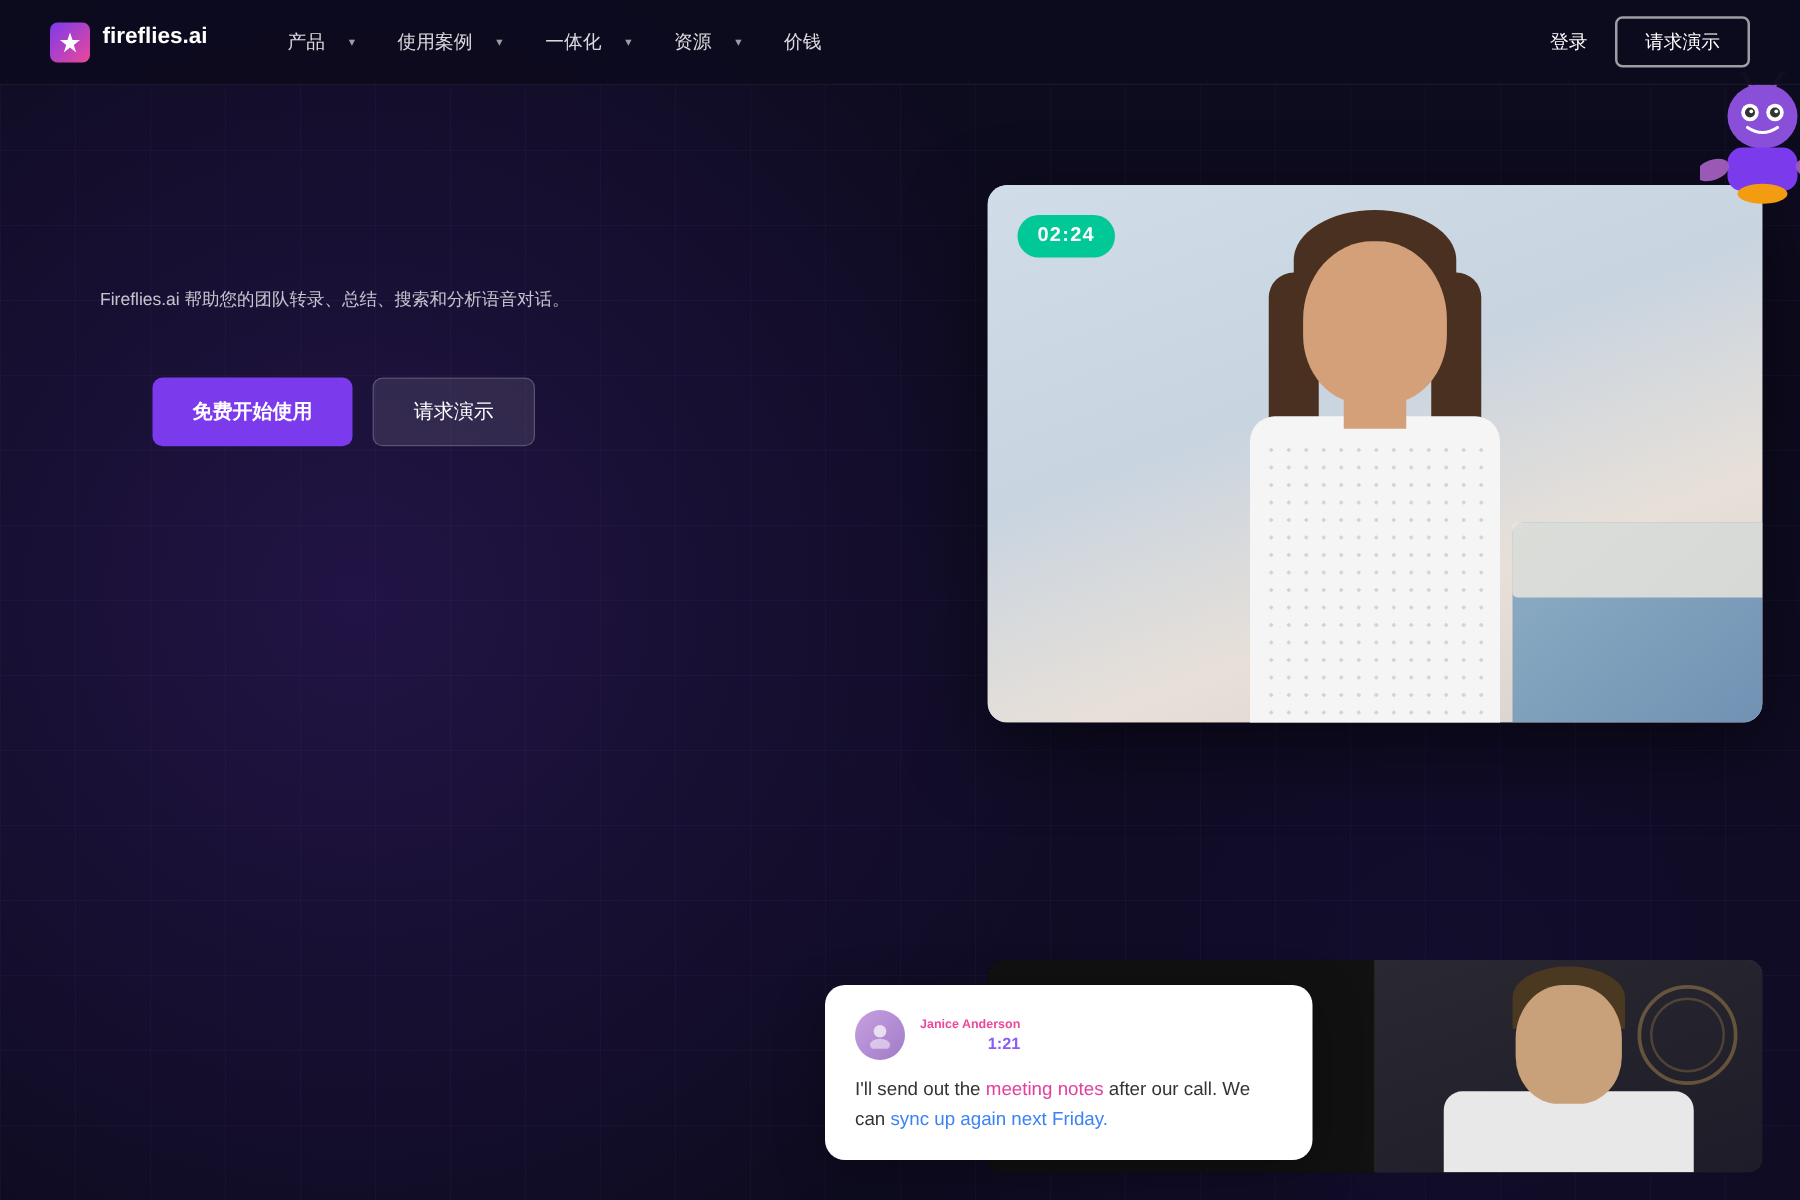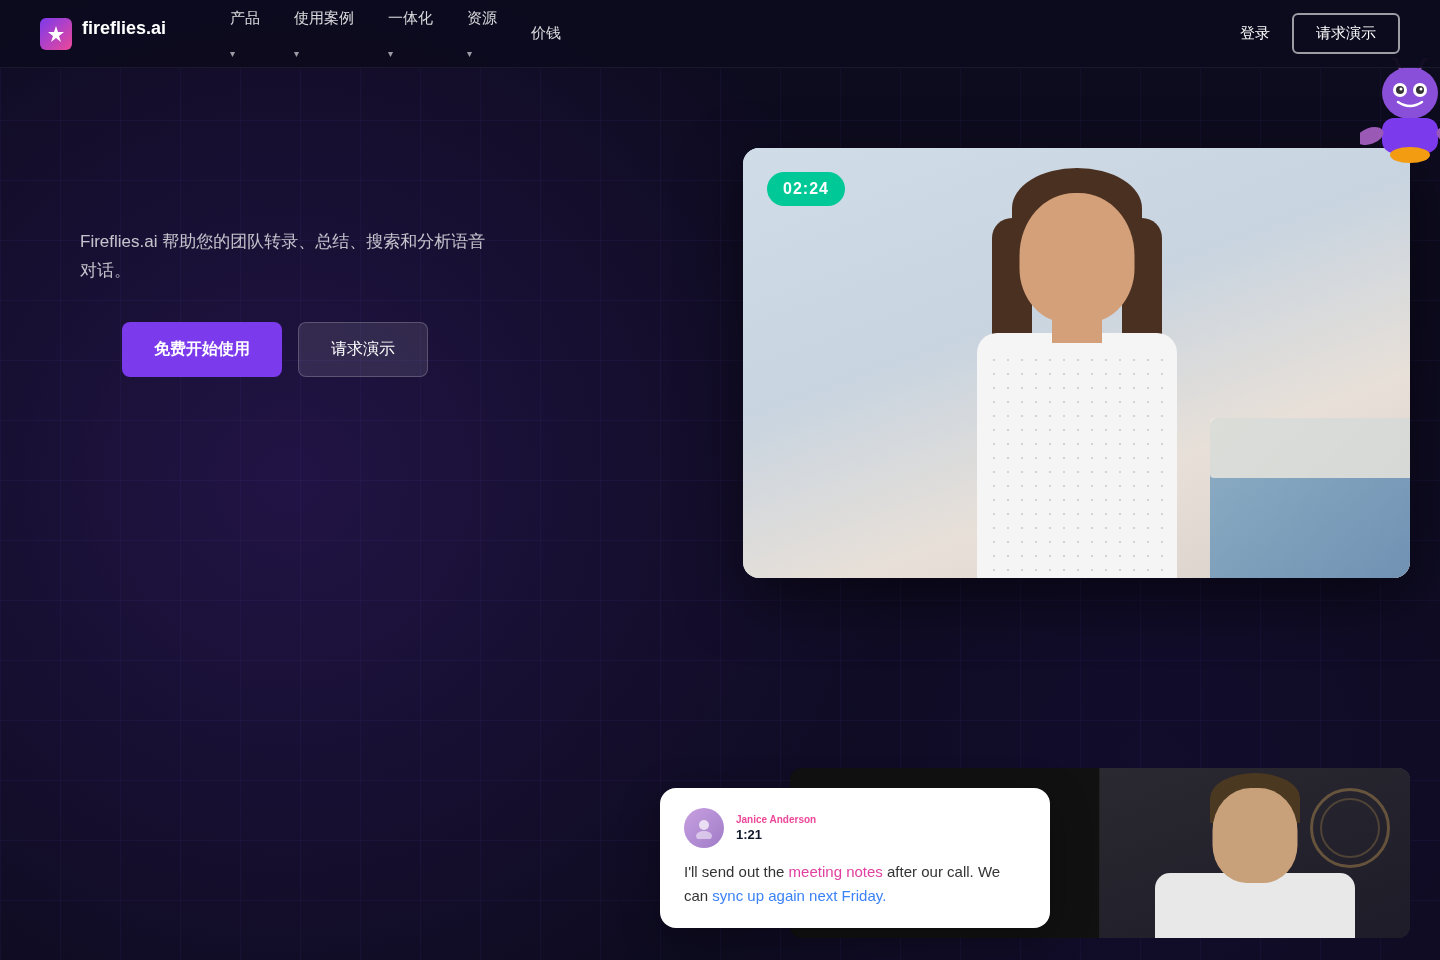--- a/index.html
+++ b/index.html
@@ -75,29 +75,29 @@
 
     .nav-menu {
       display: flex;
       align-items: center;
       gap: 6px;
       flex: 1;
     }
 
     .nav-item {
       display: flex;
+      align-items: center;
       gap: 19px;
       padding: 8px 14px;
       color: rgba(255,255,255,0.85);
       font-size: 15px;
       cursor: pointer;
       border-radius: 6px;
       transition: background 0.2s;
       white-space: nowrap;
-      flex-direction: column;
     }
 
     .chevron {
       font-size: 10px;
       opacity: 0.7;
       margin-top: 1px;
     }
 
     .nav-right {
       display: flex;
@@ -143,25 +143,25 @@
 
     .hero-title {
       font-size: 62px;
       font-weight: 700;
       line-height: 1.15;
       letter-spacing: -1px;
       margin-bottom: 28px;
     }
 
     .hero-subtitle {
-      font-size: 17px;
+      font-size: 14px;
       color: rgba(255,255,255,0.75);
       line-height: 1.7;
       max-width: 420px;
-      margin-bottom: 36px;
+      margin-bottom: 50px;
     }
 
     .hero-buttons {
       display: flex;
       gap: 16px;
       padding-left: 42px;
     }
 
     .btn-primary {
       padding: 16px 32px;
@@ -194,21 +194,21 @@
       top: 20px;
       width: 760px;
       height: 870px;
     }
 
     
     .video-main {
       position: absolute;
       top: 60px;
       right: 30px;
-      width: 667px;
+      width: 620px;
       height: 430px;
       border-radius: 16px;
       overflow: hidden;
       background: #1a1a2e;
       box-shadow: 0 20px 60px rgba(0,0,0,0.5);
     }
 
     .video-main-inner {
       width: 100%;
       height: 100%;
@@ -286,23 +286,24 @@
     }
 
     .transcript-name {
       font-size: 10px;
       font-weight: 700;
       color: #ec4899;
     }
 
     .transcript-time {
       font-size: 13px;
-      color: #0f172a;
+      color: #8b5cf6;
       font-weight: 600;
       margin-top: 2px;
+      text-align: right;
     }
 
     .transcript-text {
       font-size: 15px;
       color: #333;
       line-height: 1.6;
     }
 
     .highlight-pink { color: #e040a0; font-weight: 500; }
     .highlight-blue { color: #3b82f6; font-weight: 500; }

